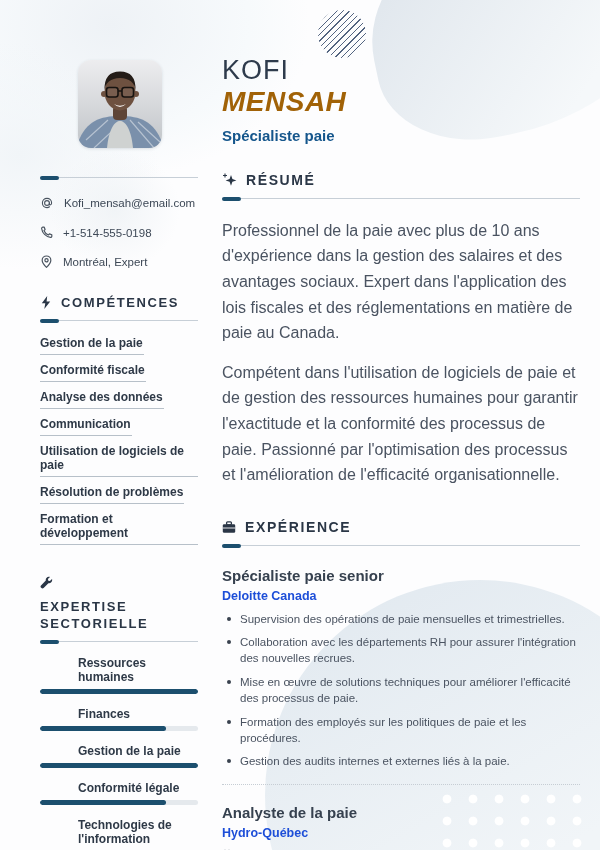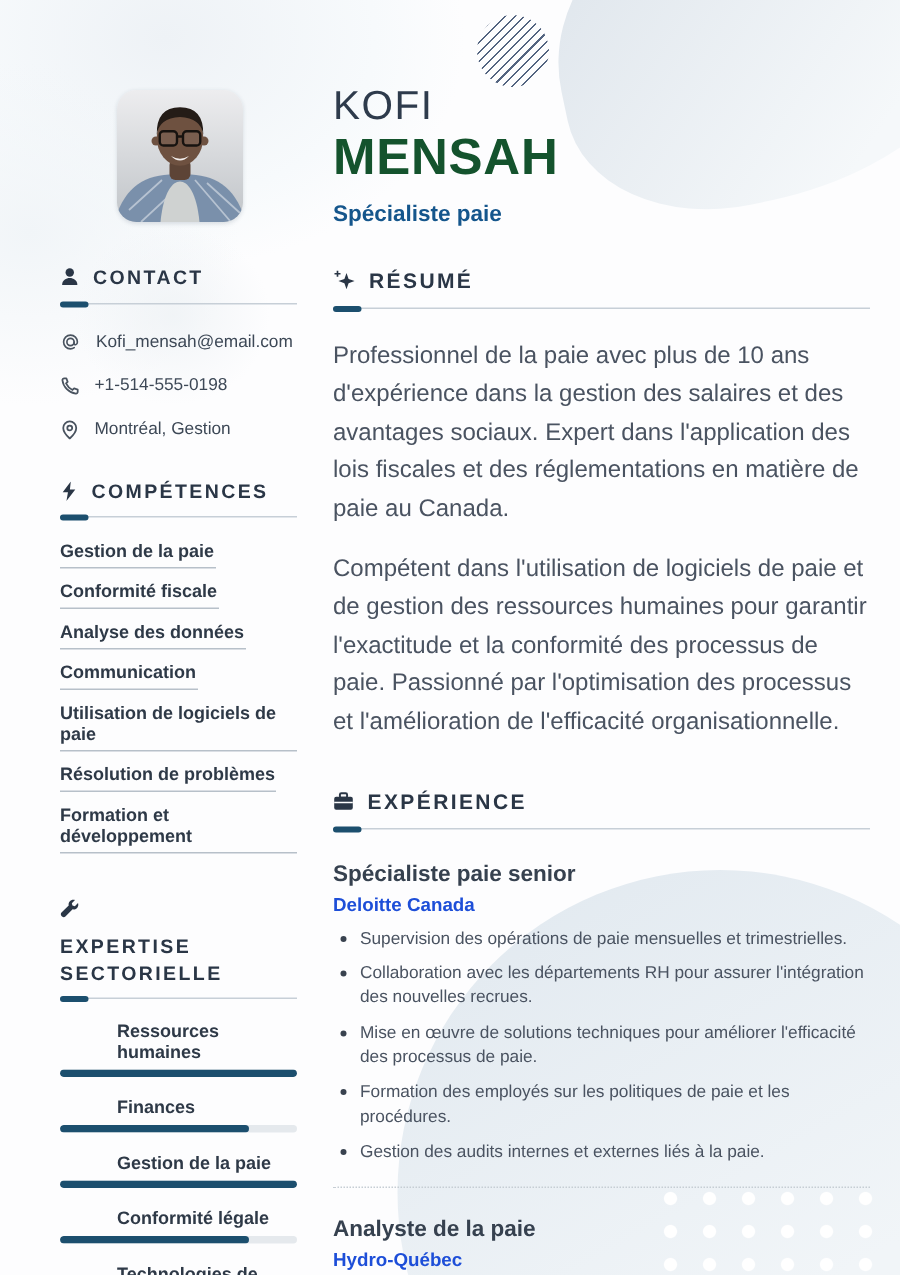--- a/index.html
+++ b/index.html
@@ -54,21 +54,21 @@
   
   .expertise-block{margin-top:30px;}
   .expertise-head .icon{margin-bottom:5px;display:block;}
   .expertise-list{margin-top:12px;}
   .exp-item{margin-bottom:13px;}
   .exp-label{font-size:12px;font-weight:700;color:#2e3947;margin-bottom:5px;padding-left:38px;}
   .exp-track{height:5px;border-radius:3px;background:#e5e9ed;overflow:hidden;}
   .exp-fill{height:100%;border-radius:3px;background:#1c4f6e;}
   
   .first-name{font-size:27px;font-weight:500;letter-spacing:1px;color:#2e3b4c;line-height:1.1;}
-  .last-name{font-size:34px;font-weight:800;letter-spacing:.5px;color:#14532d;line-height:1.15;}
+  .last-name{font-size:28px;font-weight:800;letter-spacing:.5px;color:#a16207;line-height:1.15;font-style:italic;}
   .job-title{font-size:15px;font-weight:700;color:#15568c;margin-top:9px;}
   
   .summary-block{margin-top:27px;}
   .summary-text{margin-top:17px;font-size:16px;line-height:1.6;color:#4a5361;}
   .summary-text p{margin:0 0 14px 0;}
   
   .experience-block{margin-top:30px;}
   .job{margin-top:19px;}
   .job-name{font-size:15px;font-weight:700;color:#36414f;}
   .job-company{font-size:12.5px;font-weight:700;color:#1d4ed8;margin-top:5px;}
@@ -115,29 +115,20 @@
         <ellipse cx="42" cy="32" rx="15.5" ry="18.5" fill="#6e5140"></ellipse>
         <path d="M26.5,30 Q26,11.5 42,11.5 Q58,11.5 57.5,30 Q56,18.5 42,18 Q28,18.5 26.5,30 Z" fill="#241c17"></path>
         <rect x="28.5" y="27.5" width="11.5" height="9.5" rx="2.5" fill="rgba(255,255,255,.08)" stroke="#171310" stroke-width="1.6"></rect>
         <rect x="44" y="27.5" width="11.5" height="9.5" rx="2.5" fill="rgba(255,255,255,.08)" stroke="#171310" stroke-width="1.6"></rect>
         <path d="M40,31 L44,31" stroke="#171310" stroke-width="1.6"></path>
         <path d="M36,44 Q42,50 48,44 Q42,47.5 36,44 Z" fill="#f3efec"></path>
       </svg>
     </div>
 
     <div class="contact-block">
-      <div class="sec-head">
-        <span class="icon">
-          <svg width="13" height="13" viewBox="0 0 12 12">
-              <circle cx="6" cy="3.4" r="2.6" fill="#2a3646"></circle>
-              <path d="M1.3,11 C1.3,8 3.8,6.7 6,6.7 C8.2,6.7 10.7,8 10.7,11 Z" fill="#2a3646"></path>
-            </svg>
-        </span>
-        <span class="sec-title">CONTACT</span>
-      </div>
       <div class="sec-rule"></div>
       <div class="contact-list">
         <div class="contact-item">
           <span class="icon">
             <svg width="14" height="14" viewBox="0 0 14 14">
                 <circle cx="7" cy="7" r="2.4" fill="none" stroke="#49535f" stroke-width="1.1"></circle>
                 <path d="M9.4,7 L9.4,8 C9.4,9.2 11.6,9.3 11.6,7 C11.6,4.4 9.6,2.4 7,2.4 C4.4,2.4 2.4,4.4 2.4,7 C2.4,9.6 4.4,11.6 7,11.6 C8.1,11.6 8.8,11.3 9.5,10.8" fill="none" stroke="#49535f" stroke-width="1.1" stroke-linecap="round"></path>
               </svg>
           </span>
           <span>Kofi_mensah@email.com</span>
@@ -150,21 +141,21 @@
           </span>
           <span>+1-514-555-0198</span>
         </div>
         <div class="contact-item">
           <span class="icon">
             <svg width="13" height="13" viewBox="0 0 12 12">
                 <path d="M6,0.9 C3.8,0.9 2,2.7 2,4.9 C2,7.7 6,11.4 6,11.4 C6,11.4 10,7.7 10,4.9 C10,2.7 8.2,0.9 6,0.9 Z" fill="none" stroke="#49535f" stroke-width="1.1"></path>
                 <circle cx="6" cy="4.9" r="1.5" fill="none" stroke="#49535f" stroke-width="1.1"></circle>
               </svg>
           </span>
-          <span>Montréal, Gestion</span>
+          <span>Montréal, Expert</span>
         </div>
       </div>
     </div>
 
     <div class="skills-block">
       <div class="sec-head">
         <span class="icon">
           <svg width="12" height="13" viewBox="0 0 12 13">
               <polygon points="7.2,0 1.8,7.2 5.3,7.2 4.3,13 10.2,5.4 6.6,5.4" fill="#2a3646"></polygon>
             </svg>

